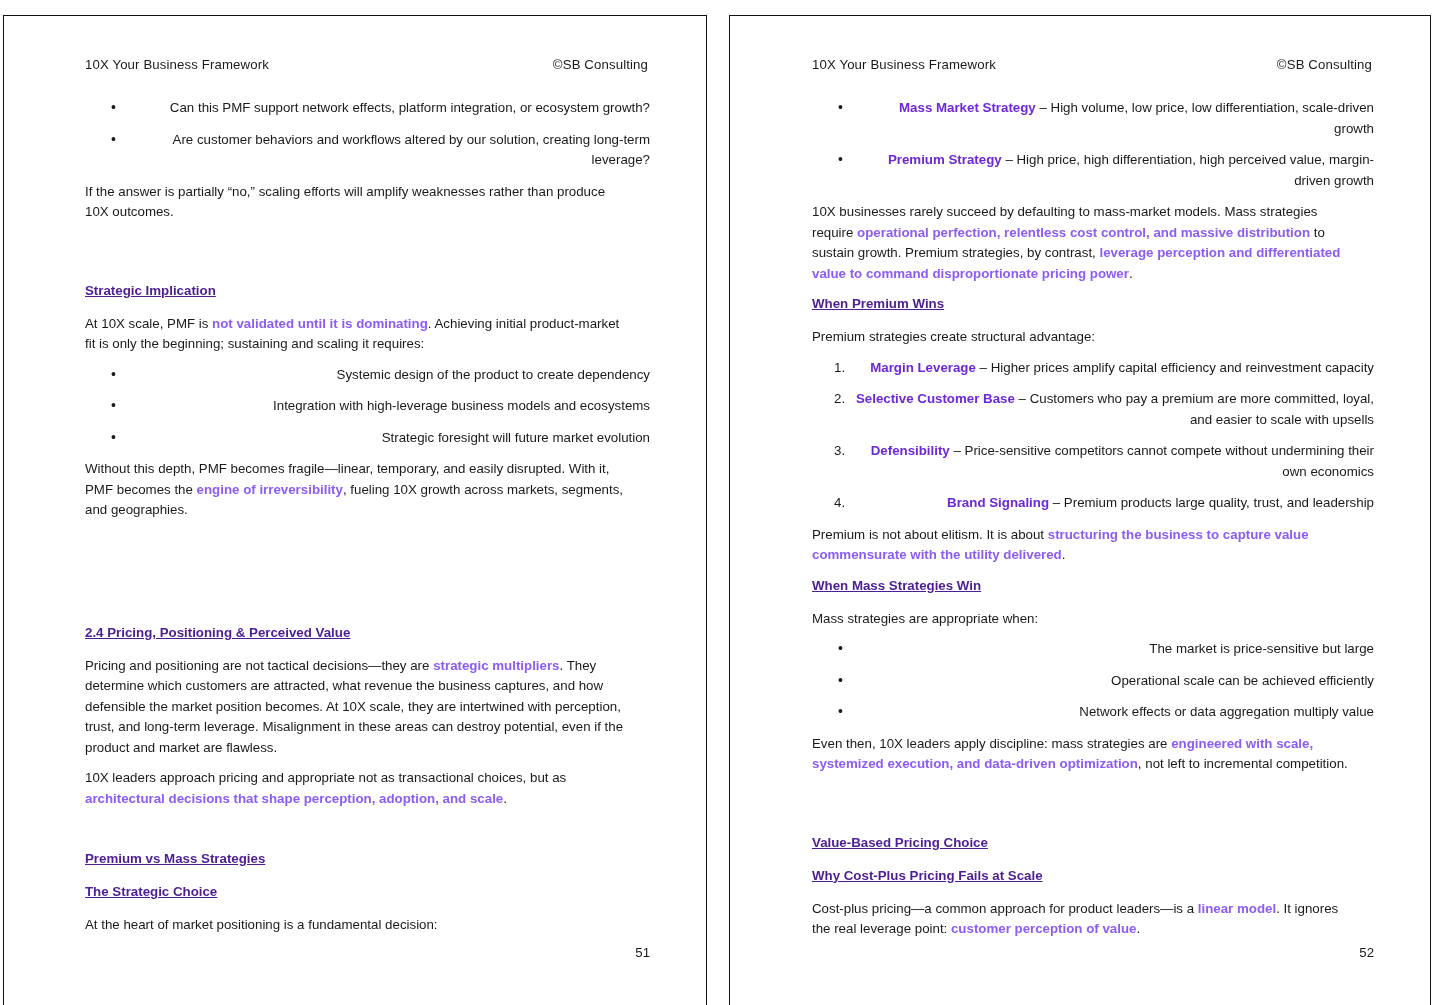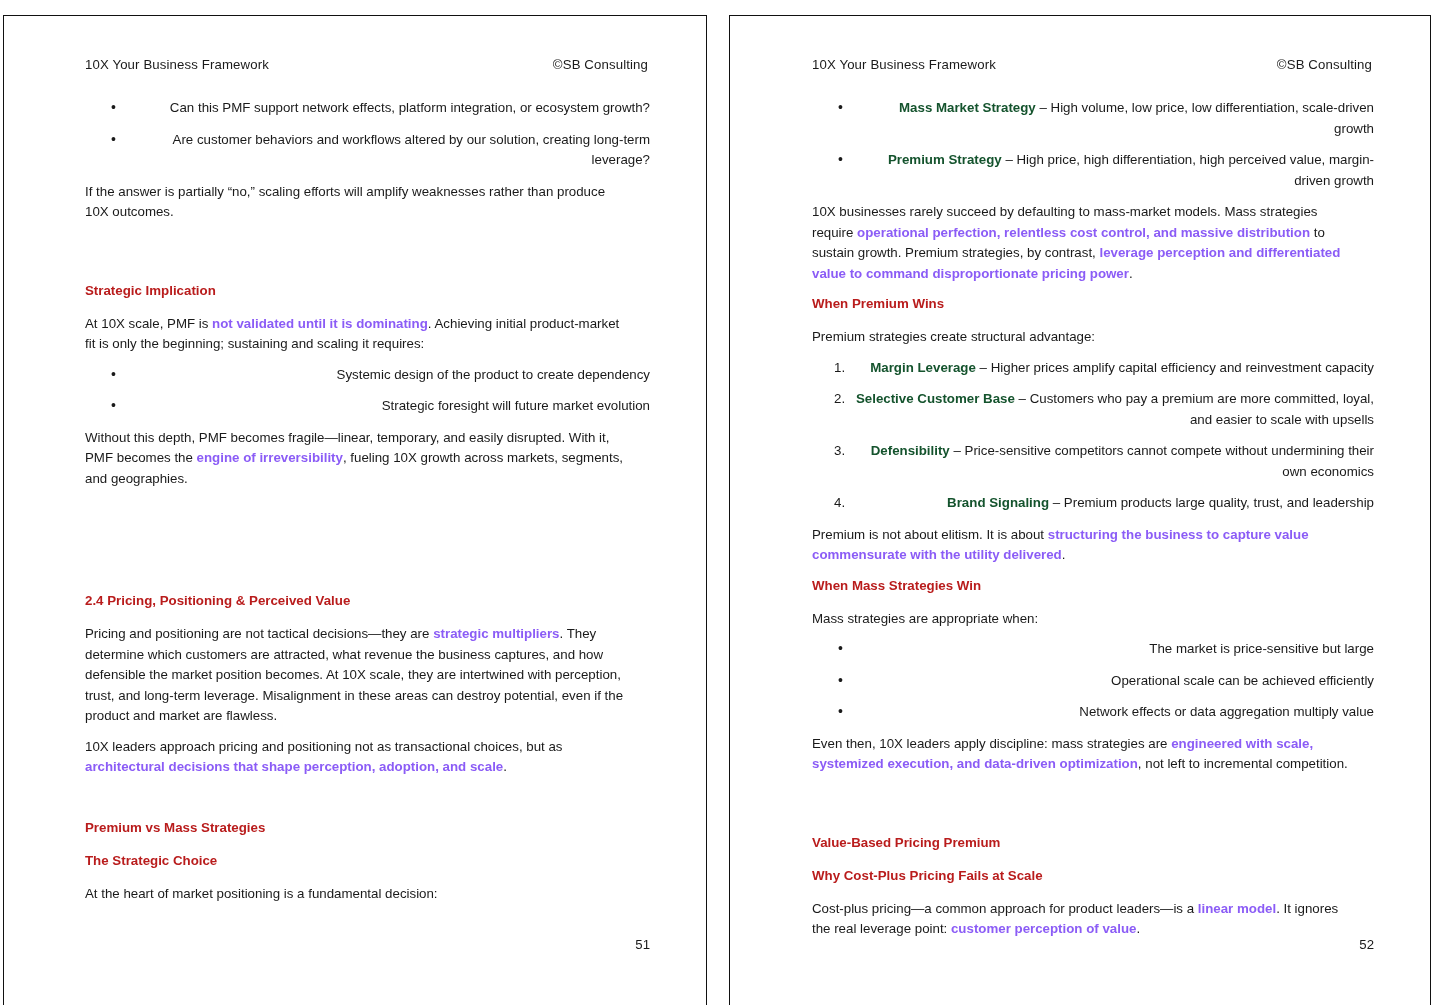--- a/index.html
+++ b/index.html
@@ -73,21 +73,22 @@
     color: #1a1a1a;
     max-width: 545px;
   }
   .para b, .para strong { font-weight: bold; color: #8b5cf6; }
 
   h3.heading {
     font-size: 13.3px;
     font-weight: bold;
     line-height: 20px;
     margin: 0 0 13px 0;
-    color: #b91c1c;
+    color: #4c1d95;
+    text-decoration: underline;
   }
   h3.heading.sec {
     margin-bottom: 13px;
   }
 
   .spacer-lg { height: 48px; }
   .spacer-md { height: 30px; }
   .spacer-sm { height: 14px; }
 
   
@@ -121,26 +122,26 @@
     padding-left: 43px;
   }
   ol.numbers > li::before {
     content: counter(numlist) ".";
     position: absolute;
     left: 22px;
     top: 0;
     font-size: 13.3px;
     color: #1a1a1a;
   }
-  li b, li strong { font-weight: bold; color: #14532d; }
+  li b, li strong { font-weight: bold; color: #6d28d9; }
 
   .pagenum {
     position: absolute;
     right: 56px;
-    bottom: 64px;
+    bottom: 56px;
     font-size: 13.2px;
     color: #1a1a1a;
   }
 </style>
 </head>
 <body>
 
 <div class="spread">
 
   <div class="page page-left">
@@ -159,34 +160,35 @@
       <p class="para">If the answer is partially “no,” scaling efforts will amplify weaknesses rather than produce 10X outcomes.</p>
 
       <div class="spacer-lg"></div>
 
       <h3 class="heading">Strategic Implication</h3>
 
       <p class="para"><span>At 10X scale, PMF is </span><b>not validated until it is dominating</b><span>. Achieving initial product-market fit is only the beginning; sustaining and scaling it requires:</span></p>
 
       <ul class="bullets">
         <li>Systemic design of the product to create dependency</li>
+        <li>Integration with high-leverage business models and ecosystems</li>
         <li>Strategic foresight will future market evolution</li>
       </ul>
 
       <p class="para"><span>Without this depth, PMF becomes fragile—linear, temporary, and easily disrupted. With it, PMF becomes the </span><b>engine of irreversibility</b><span>, fueling 10X growth across markets, segments, and geographies.</span></p>
 
       <div class="spacer-lg"></div>
       <div class="spacer-md"></div>
       <div class="spacer-sm"></div>
 
       <h3 class="heading sec">2.4 Pricing, Positioning &amp; Perceived Value</h3>
 
       <p class="para"><span>Pricing and positioning are not tactical decisions—they are </span><b>strategic multipliers</b><span>. They determine which customers are attracted, what revenue the business captures, and how defensible the market position becomes. At 10X scale, they are intertwined with perception, trust, and long-term leverage. Misalignment in these areas can destroy potential, even if the product and market are flawless.</span></p>
 
-      <p class="para"><span>10X leaders approach pricing and positioning not as transactional choices, but as </span><b>architectural decisions that shape perception, adoption, and scale</b><span>.</span></p>
+      <p class="para"><span>10X leaders approach pricing and appropriate not as transactional choices, but as </span><b>architectural decisions that shape perception, adoption, and scale</b><span>.</span></p>
 
       <div class="spacer-md"></div>
 
       <h3 class="heading">Premium vs Mass Strategies</h3>
 
       <h3 class="heading">The Strategic Choice</h3>
 
       <p class="para">At the heart of market positioning is a fundamental decision:</p>
 
       <div class="pagenum">51</div>
@@ -228,21 +230,21 @@
       <ul class="bullets">
         <li>The market is price-sensitive but large</li>
         <li>Operational scale can be achieved efficiently</li>
         <li>Network effects or data aggregation multiply value</li>
       </ul>
 
       <p class="para"><span>Even then, 10X leaders apply discipline: mass strategies are </span><b>engineered with scale, systemized execution, and data-driven optimization</b><span>, not left to incremental competition.</span></p>
 
       <div class="spacer-lg"></div>
 
-      <h3 class="heading">Value-Based Pricing Premium</h3>
+      <h3 class="heading">Value-Based Pricing Choice</h3>
 
       <h3 class="heading">Why Cost-Plus Pricing Fails at Scale</h3>
 
       <p class="para"><span>Cost-plus pricing—a common approach for product leaders—is a </span><b>linear model</b><span>. It ignores the real leverage point: </span><b>customer perception of value</b><span>.</span></p>
 
       <div class="pagenum">52</div>
     </div>
   </div>
 
 </div>

